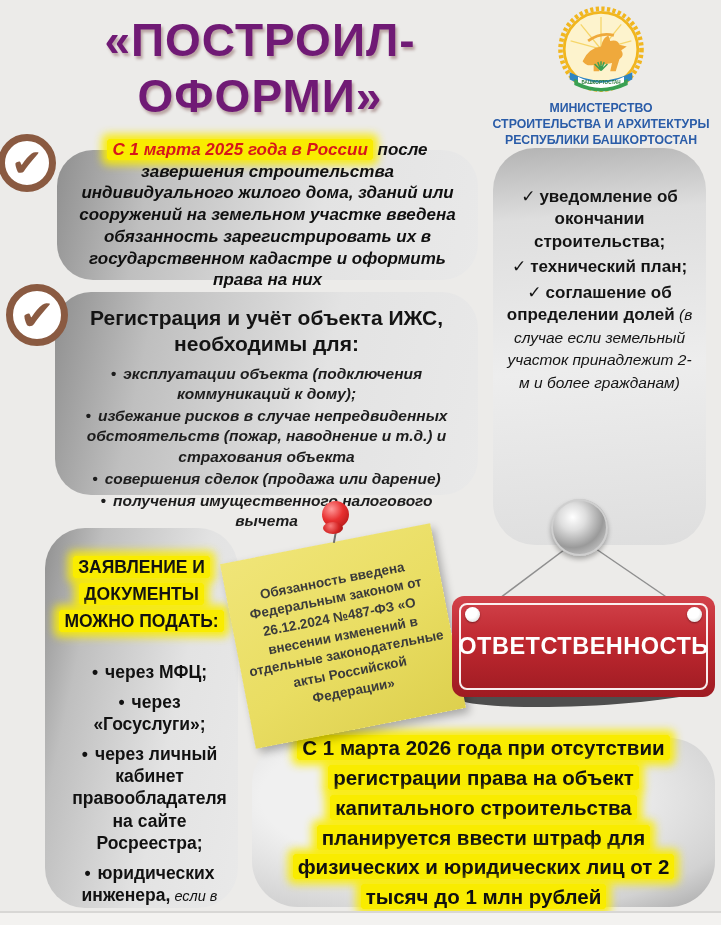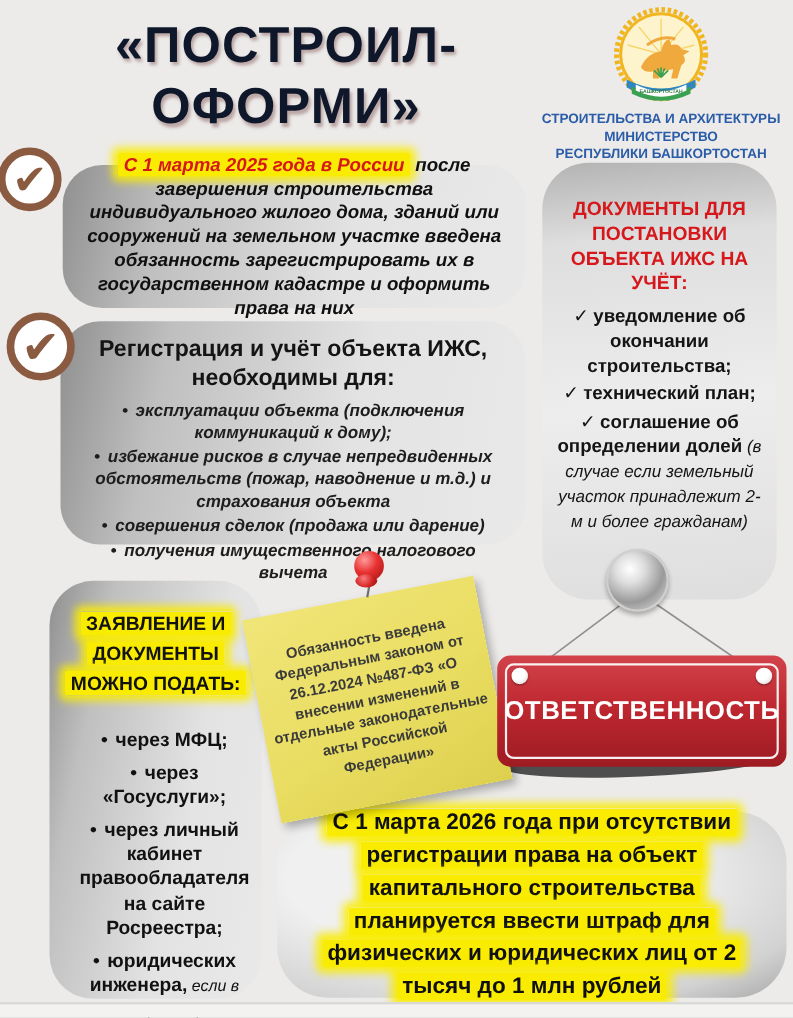--- a/index.html
+++ b/index.html
@@ -6,21 +6,21 @@
   .poster{
     position:relative;width:721px;height:925px;overflow:hidden;
     background:#ECEBE9;
     font-family:"Liberation Sans","DejaVu Sans",sans-serif;
     margin:0 auto;
   }
   
   .main-title{
     position:absolute;left:50px;top:12px;width:420px;
     font-size:46px;font-weight:bold;letter-spacing:1px;
-    color:#0f172a;text-align:center;line-height:1.22;
+    color:#701a75;text-align:center;line-height:1.22;
     text-shadow:2px 3px 3px rgba(90,30,30,.35);
   }
   
   .logo{position:absolute;left:487px;top:6px;width:228px;text-align:center;}
   .logo svg{display:block;margin:0 auto;}
   .logo-text{margin-top:3px;font-size:12.3px;font-weight:bold;color:#2A5CA8;line-height:1.3;}
   
   .card{
     position:absolute;border-radius:36px;
     background:linear-gradient(102deg,#8f8f8f 0%,#bfbfbf 22%,#e3e3e3 62%,#e9e9e9 100%);
@@ -140,22 +140,22 @@
       </g>
       <path fill="#EFA93C" d="M30 60 q6 -14 20 -16 q2 -10 8 -12 l2 6 q8 -2 10 4 l8 2 -6 4 q4 6 -2 10 l-4 13 -6 0 2 -9 -12 2 -2 7 -6 0 0 -7 q-8 2 -12 -4 z"></path>
       <path d="M36 38 q14 -10 28 -6" stroke="#EFA93C" stroke-width="3" fill="none"></path>
       <path d="M50 70 l-7 -7 m7 7 l-3.5 -9 m3.5 9 l0 -10 m0 10 l3.5 -9 m-3.5 9 l7 -7" stroke="#3AA052" stroke-width="1.6" fill="none"></path>
       <path d="M16 72 Q50 90 84 72 L84 80 Q50 98 16 80 Z" fill="#2E86C3"></path>
       <path d="M21 79 Q50 94 79 79 L79 86 Q50 100 21 86 Z" fill="#3AA052"></path>
       <path d="M25 77 Q50 90 75 77 L75 83 Q50 95 25 83 Z" fill="#FFFFFF"></path>
       <text x="50" y="85" font-size="5" font-weight="bold" fill="#2A7A3A" text-anchor="middle">БАШКОРТОСТАН</text>
     </svg>
     <div class="logo-text">
+      <div>МИНИСТЕРСТВО</div>
       <div>СТРОИТЕЛЬСТВА И АРХИТЕКТУРЫ</div>
-      <div>МИНИСТЕРСТВО</div>
       <div>РЕСПУБЛИКИ БАШКОРТОСТАН</div>
     </div>
   </div>
 
   <div class="check-circle check1">
       <span>✔</span>
     </div>
   <div class="card intro">
     <p>
       <span class="hl">С 1 марта 2025 года в России</span><span> после завершения строительства индивидуального жилого дома, зданий или сооружений на земельном участке введена обязанность зарегистрировать их в государственном кадастре и оформить права на них</span>
@@ -169,21 +169,20 @@
     <h2>Регистрация и учёт объекта ИЖС, необходимы для:</h2>
     <ul>
       <li><span class="bullet">•</span><span>эксплуатации объекта (подключения коммуникаций к дому);</span></li>
       <li><span class="bullet">•</span><span>избежание рисков в случае непредвиденных обстоятельств (пожар, наводнение и т.д.) и страхования объекта</span></li>
       <li><span class="bullet">•</span><span>совершения сделок (продажа или дарение)</span></li>
       <li><span class="bullet">•</span><span>получения имущественного налогового вычета</span></li>
     </ul>
   </div>
 
   <div class="docs card">
-    <h2>ДОКУМЕНТЫ ДЛЯ ПОСТАНОВКИ ОБЪЕКТА ИЖС НА УЧЁТ:</h2>
     <ul>
       <li><span class="chk">✓</span><span>уведомление об окончании строительства;</span></li>
       <li><span class="chk">✓</span><span>технический план;</span></li>
       <li><span class="chk">✓</span><span>соглашение об определении долей</span><span class="note"> (в случае если земельный участок принадлежит 2-м и более гражданам)</span></li>
     </ul>
   </div>
 
   <svg class="strings" width="721" height="925">
     <line x1="580" y1="538" x2="468" y2="622" stroke="#8f8f8f" stroke-width="1.5"></line>
     <line x1="580" y1="538" x2="700" y2="620" stroke="#8f8f8f" stroke-width="1.5"></line>

